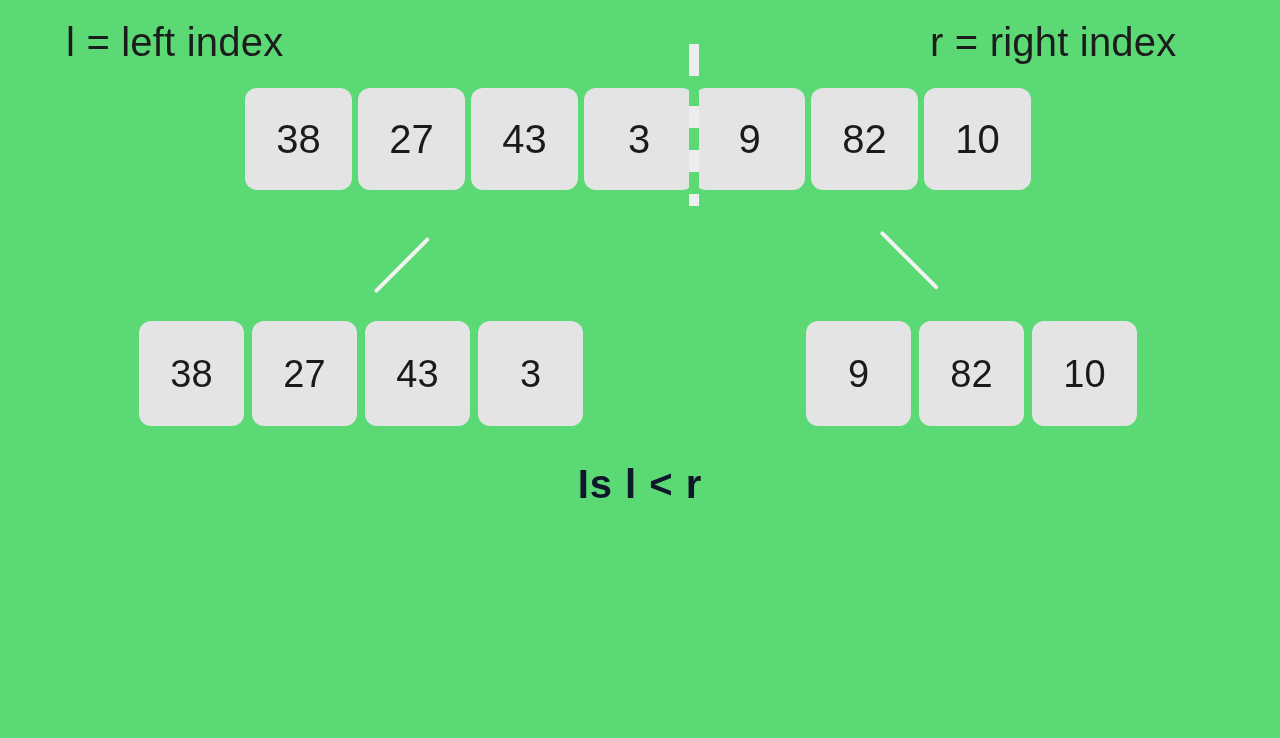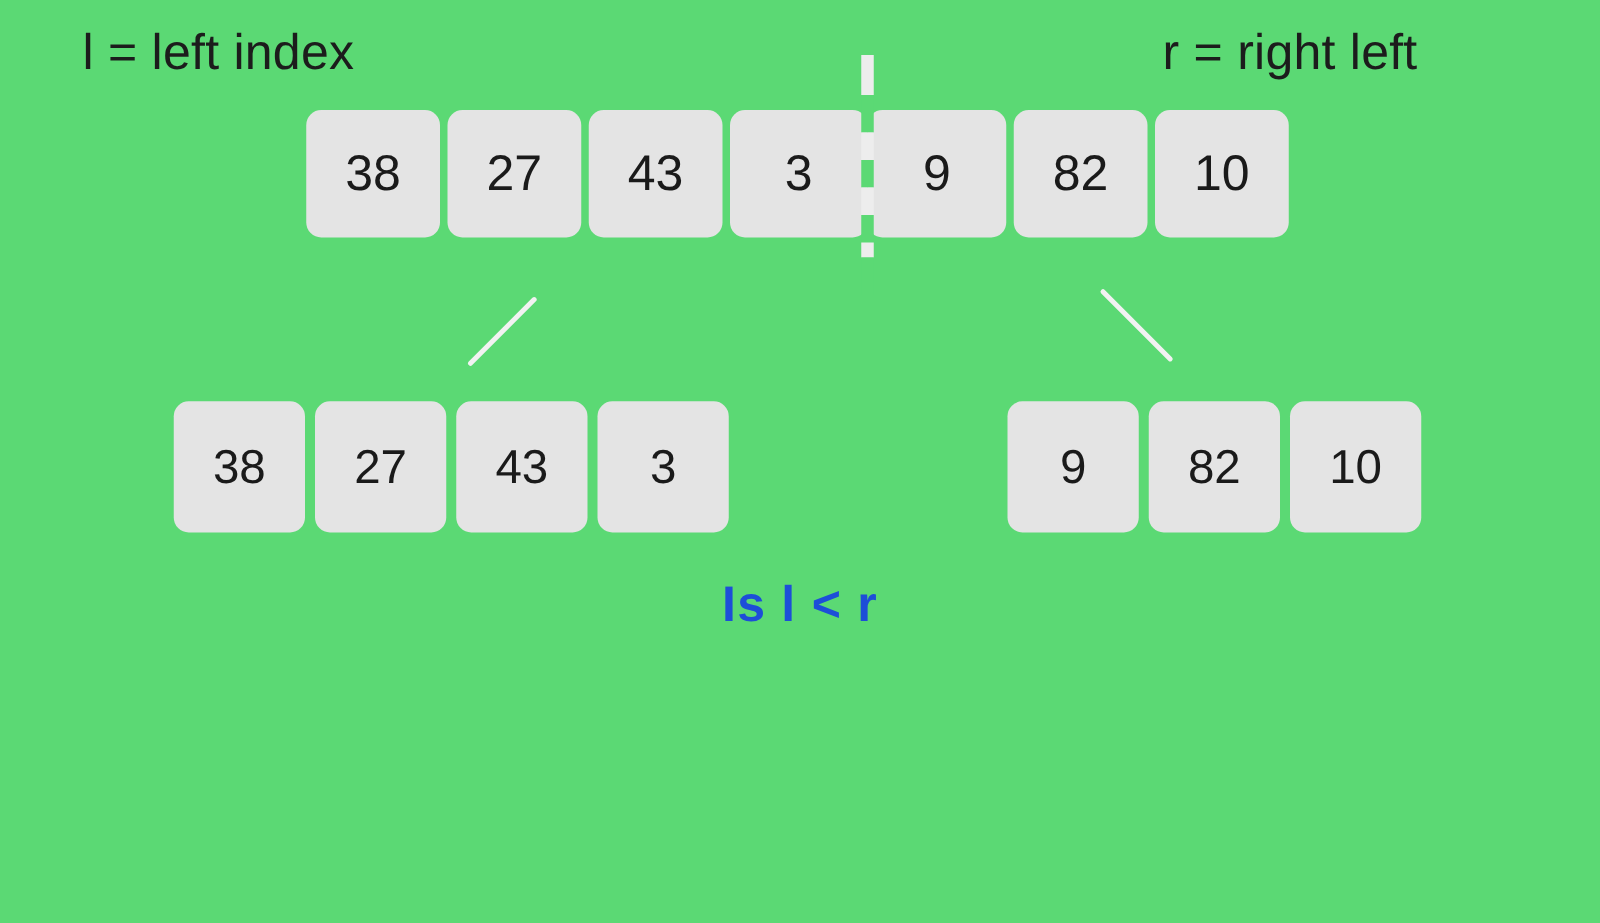--- a/index.html
+++ b/index.html
@@ -94,33 +94,33 @@
     transform: rotate(45deg);
   }
 
   
   #condition {
     position: absolute;
     left: 0;
     top: 462px;
     width: 1280px;
     text-align: center;
-    color: #1d4ed8;
+    color: #0f172a;
     font-size: 40px;
     font-weight: 700;
     letter-spacing: 1px;
   }
 </style>
 </head>
 <body>
 
 <div id="stage">
 
   <div class="legend" id="legend-left">l = left index</div>
-  <div class="legend" id="legend-right">r = right left</div>
+  <div class="legend" id="legend-right">r = right index</div>
 
   <div class="row-top" id="row-top">
     <div class="cell" style="left:245px;width:107px;">
       <span>38</span>
     </div>
     <div class="cell" style="left:358px;width:107px;">
       <span>27</span>
     </div>
     <div class="cell" style="left:471px;width:107px;">
       <span>43</span>

